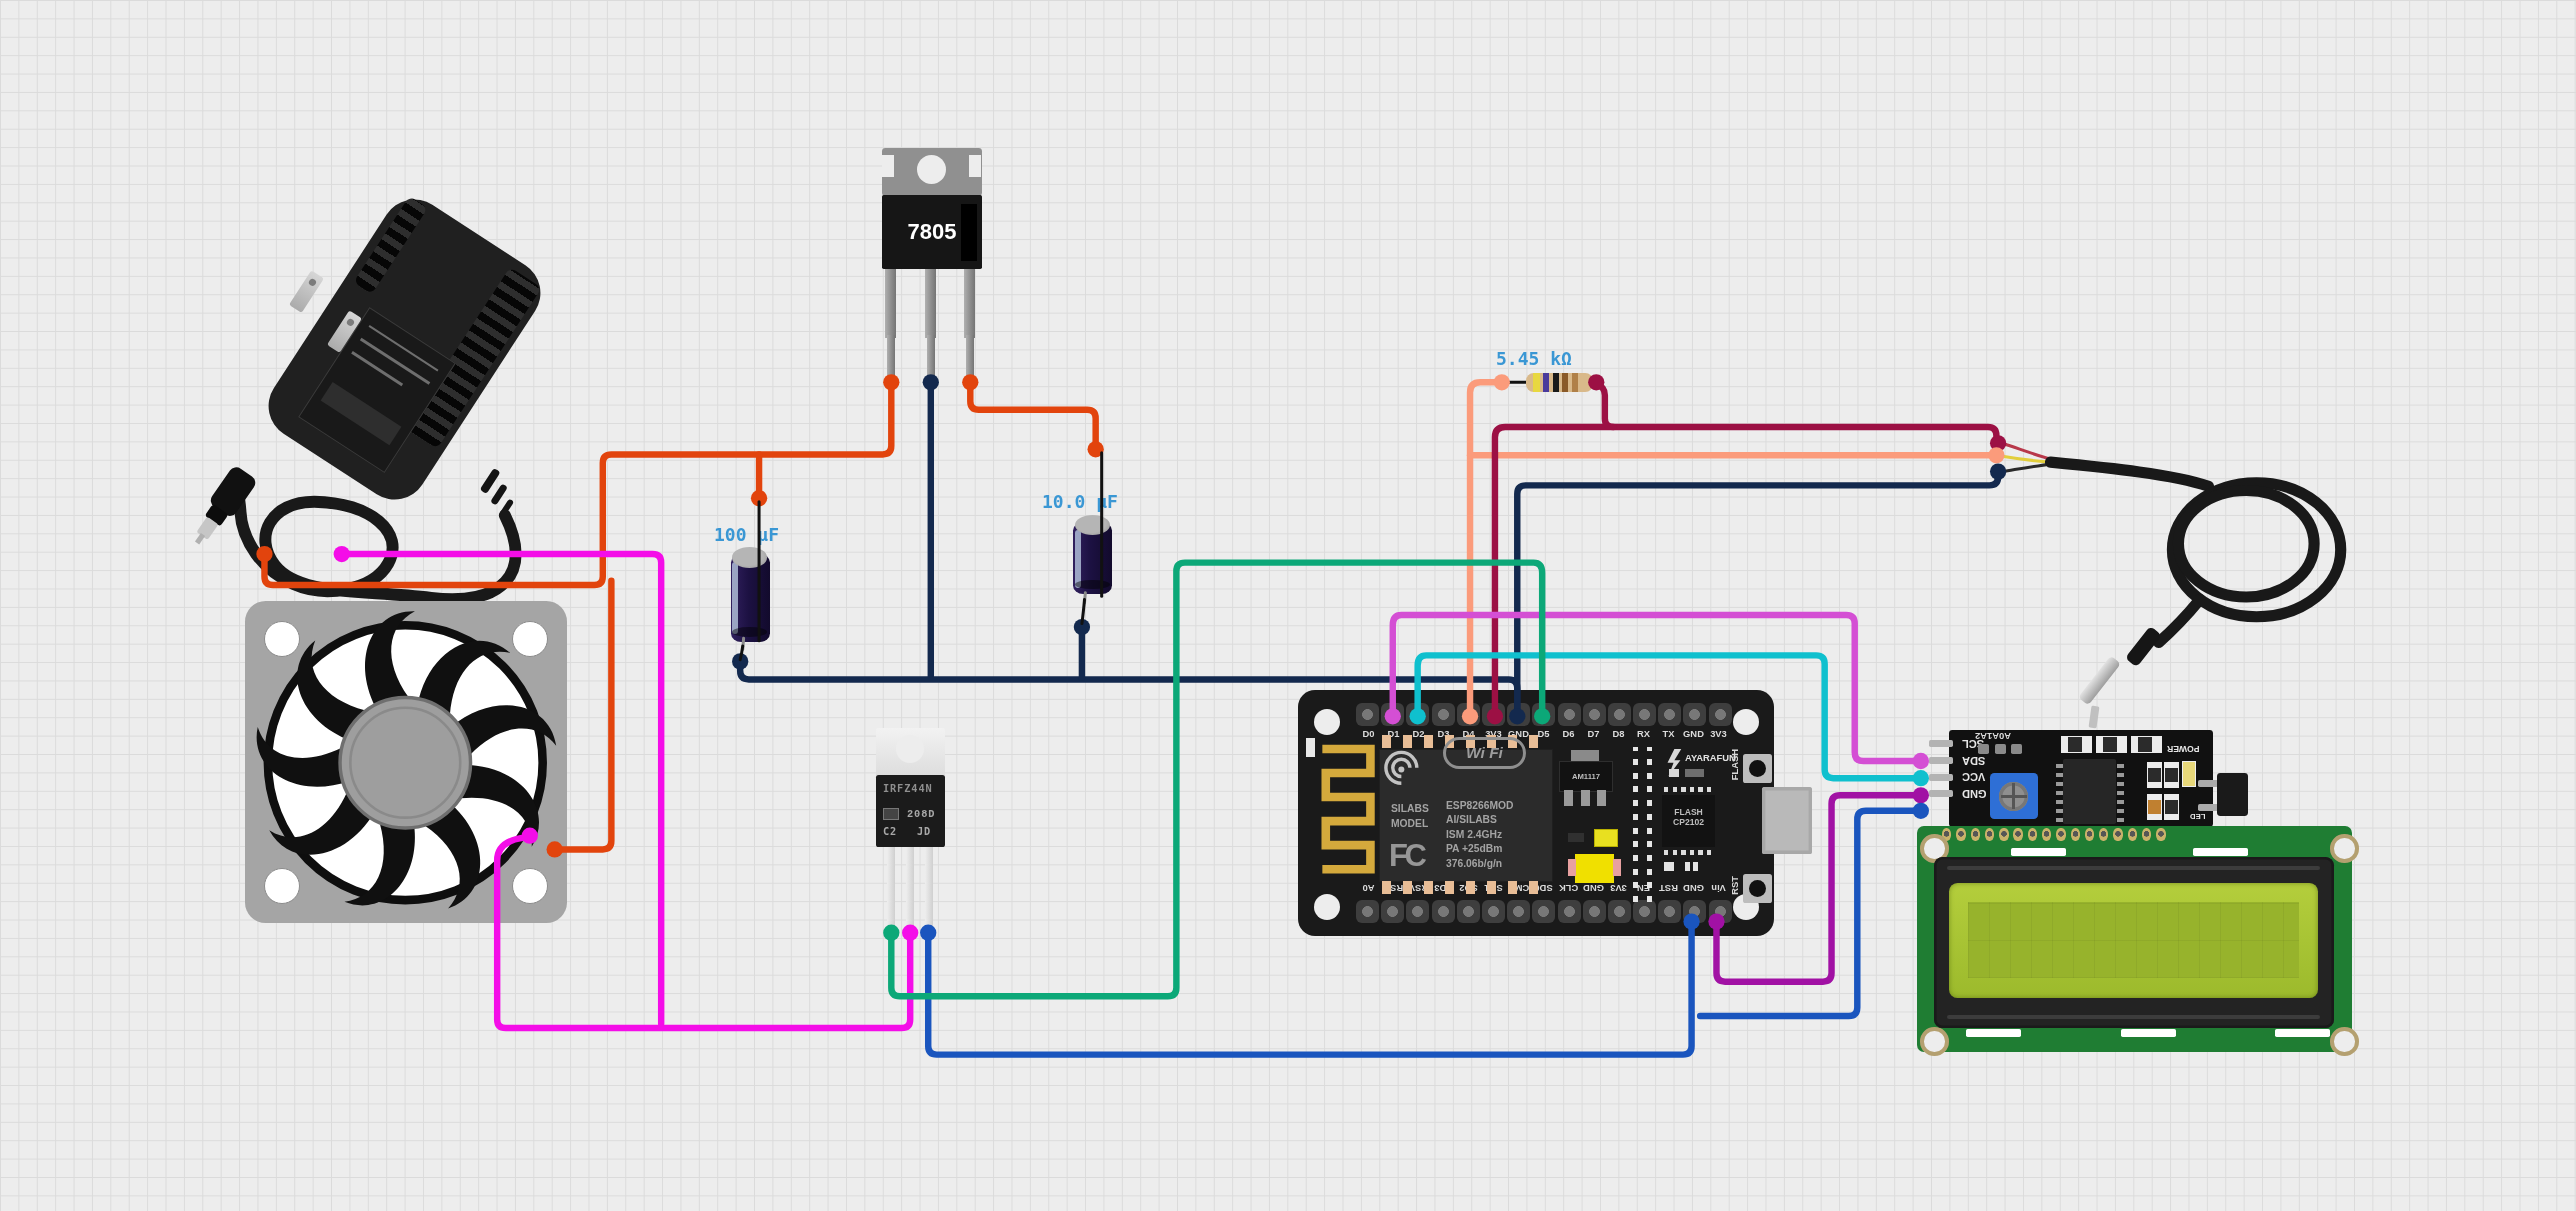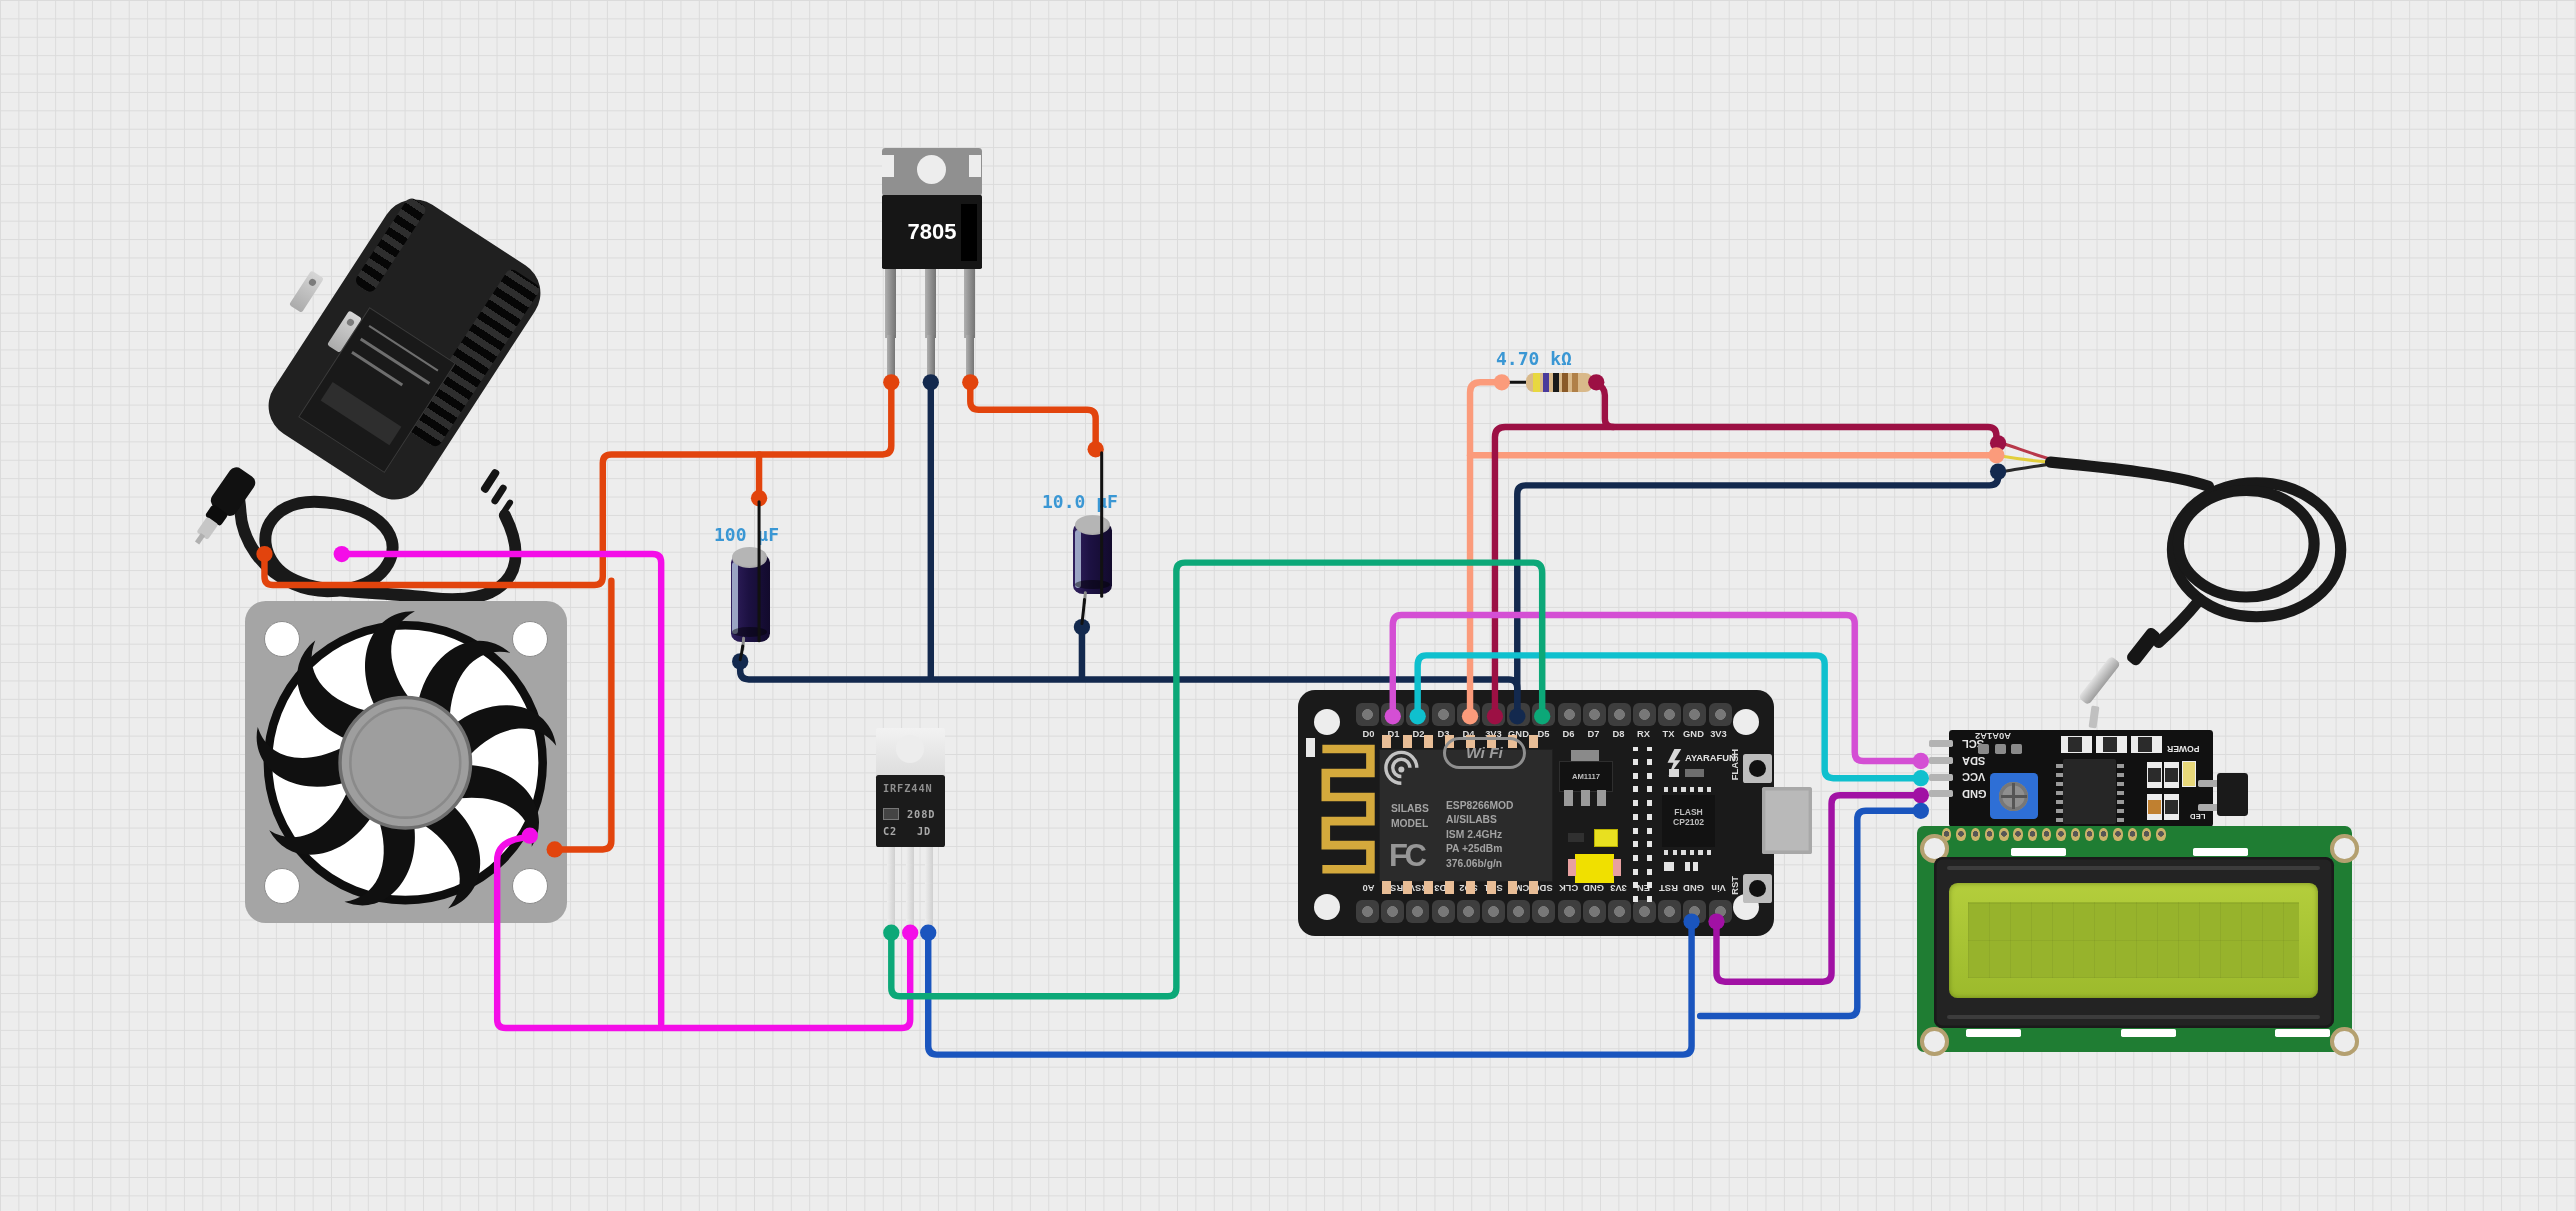--- a/index.html
+++ b/index.html
@@ -210,42 +210,42 @@
   </div>
   <div>
     <div class="val abs" style="left:1042px;top:491px;">10.0 µF</div>
     <div class="cap-body abs" style="left:1073px;top:522px;width:39px;height:72px;"></div>
     <div class="cap-hi abs" style="left:1075px;top:530px;width:6px;height:58px;"></div>
     <div class="cap-rim abs" style="left:1075px;top:580px;width:35px;height:9.4px;"></div>
     <div class="cap-top abs" style="left:1075px;top:515px;width:35px;height:20px;"></div>
   </div>
 
   <div>
-    <div class="val abs" style="left:1496px;top:348px;">4.70 kΩ</div>
+    <div class="val abs" style="left:1496px;top:348px;">5.45 kΩ</div>
     <svg width="2576" height="1212" viewBox="0 0 3000 1411">
         <path class="lead" d="M1752,445 L1860,445"></path>
       </svg>
     <div class="res-body abs" style="left:1526px;top:373px;width:67px;height:19px;">
       <div class="band" style="left:6.9px;width:6.9px;background:#E8D840;"></div>
       <div class="band" style="left:17px;width:6px;background:#4A3A9C;"></div>
       <div class="band" style="left:27px;width:6px;background:#1A1A1A;"></div>
       <div class="band" style="left:36px;width:6px;background:#8A5A28;"></div>
       <div class="band" style="left:46px;width:6px;background:#B08048;"></div>
     </div>
   </div>
 
   <div>
     <div class="mos-leg abs" style="left:887px;top:845px;width:7.7px;height:88px;"></div>
     <div class="mos-leg abs" style="left:906px;top:845px;width:7.7px;height:88px;"></div>
     <div class="mos-leg abs" style="left:925px;top:845px;width:7.7px;height:88px;"></div>
     <div class="mos-tab abs" style="left:876px;top:728px;width:69px;height:50px;"></div>
     <div class="mos-hole abs" style="left:896px;top:735px;width:28px;height:28px;"></div>
     <div class="mos-body abs" style="left:876px;top:775px;width:69px;height:72px;">
       <span style="left:6.9px;top:6.9px;color:#8F8F8F;">IRFZ44N</span>
-      <span style="left:31px;top:33px;color:#A8A8A8;">208D</span>
+      <span style="left:31px;top:33px;color:#A8A8A8;font-family:Liberation Mono, monospace;">208D</span>
       <span style="left:6.9px;top:50px;color:#A8A8A8;">C2</span>
       <span style="left:41px;top:50px;color:#A8A8A8;">JD</span>
       <span style="left:6.9px;top:33px;width:13.7px;height:10.3px;background:#444;border:0.9px solid #777;"></span>
     </div>
   </div>
 
   <div>
     <div id="nodemcu" class="abs" style="left:1298px;top:690px;width:476px;height:246px;"></div>
     <div class="brd-hole abs" style="left:1314px;top:709px;width:26px;height:26px;"></div>
     <div class="brd-hole abs" style="left:1733px;top:709px;width:26px;height:26px;"></div>

